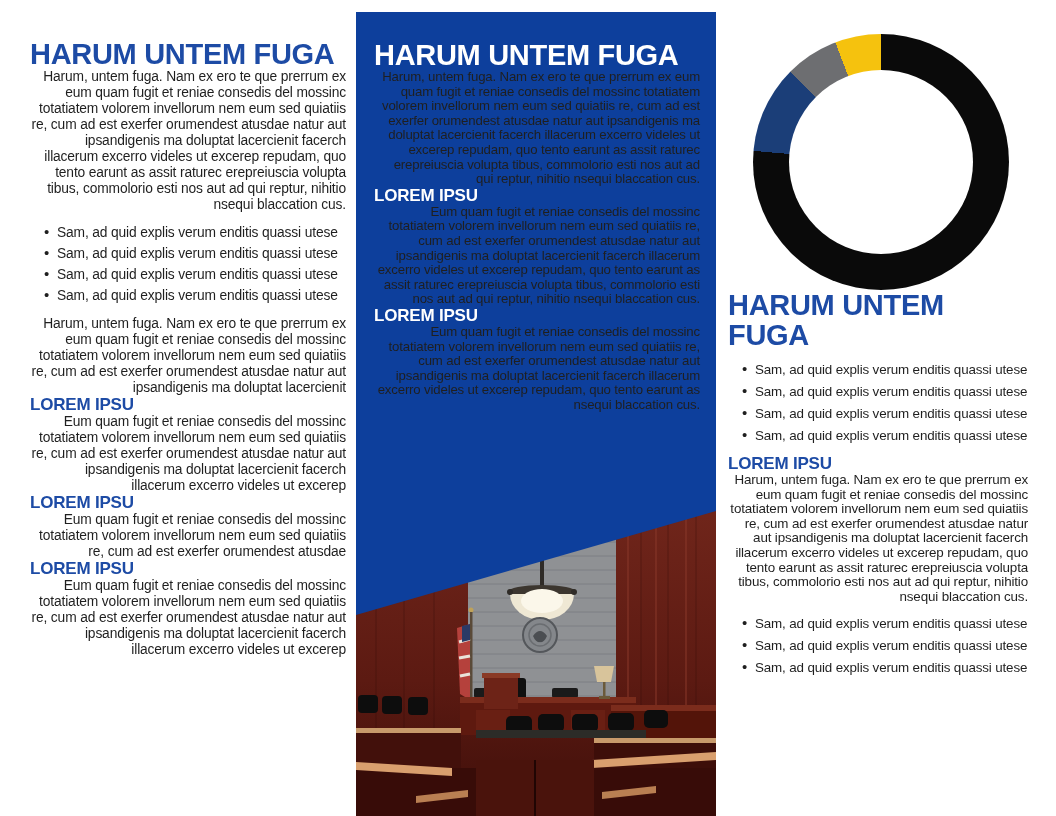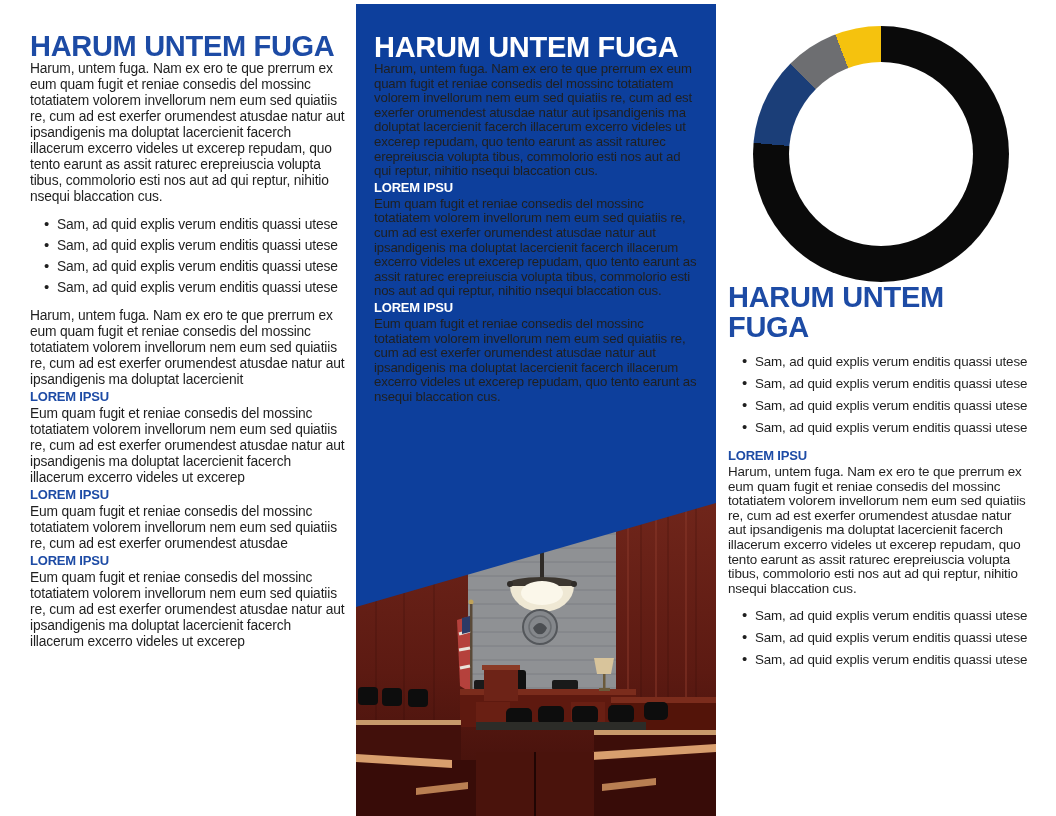--- a/index.html
+++ b/index.html
@@ -1,37 +1,37 @@
 <!DOCTYPE html>
 <html><head>
 <meta charset="utf-8">
 <style>
   html,body{margin:0;padding:0;background:#ffffff;}
   *{box-sizing:border-box;}
   .page{
     position:relative;width:1056px;height:816px;background:#ffffff;overflow:hidden;
     font-family:"Liberation Sans","DejaVu Sans",sans-serif;color:#1f1f1f;
   }
-  .col{position:absolute;top:4px;height:704px;}
+  .col{position:absolute;top:12px;height:704px;}
   .col-left{left:0;width:356px;padding:27px 10px 0 30px;}
   .col-mid{left:356px;width:360px;background:transparent;}
   .col-right{left:716px;width:340px;padding:22px 30px 0 12px;}
 
   h1.panel-title{
     margin:0;font-size:29px;line-height:30px;font-weight:700;letter-spacing:-0.3px;
     color:#1d4ba5;
   }
   .col-mid h1.panel-title{color:#ffffff;}
   h2.section-title{
-    margin:0;font-size:13px;line-height:18px;font-weight:700;letter-spacing:-0.2px;
+    margin:0;font-size:17px;line-height:18px;font-weight:700;letter-spacing:-0.2px;
     color:#1d4ba5;
   }
   .col-mid h2.section-title{color:#ffffff;}
 
-  p.body-text{margin:0;font-size:13.8px;line-height:16px;letter-spacing:-0.15px;}
+  p.body-text{margin:0;font-size:13.8px;line-height:16px;letter-spacing:-0.15px;text-align:right;}
   .col-left p.body-text{width:316px;}
   .col-mid  p.body-text{width:326px;font-size:13.2px;line-height:14.6px;}
   .col-right p.body-text{width:300px;font-size:13.4px;line-height:14.6px;}
 
   ul.bullets{margin:12px;padding:0;list-style:none;}
   ul.bullets li{
     position:relative;padding-left:15px;margin:0 0 5px 0;
     font-size:13.8px;line-height:16px;letter-spacing:-0.15px;white-space:nowrap;
   }
   ul.bullets li::before{

